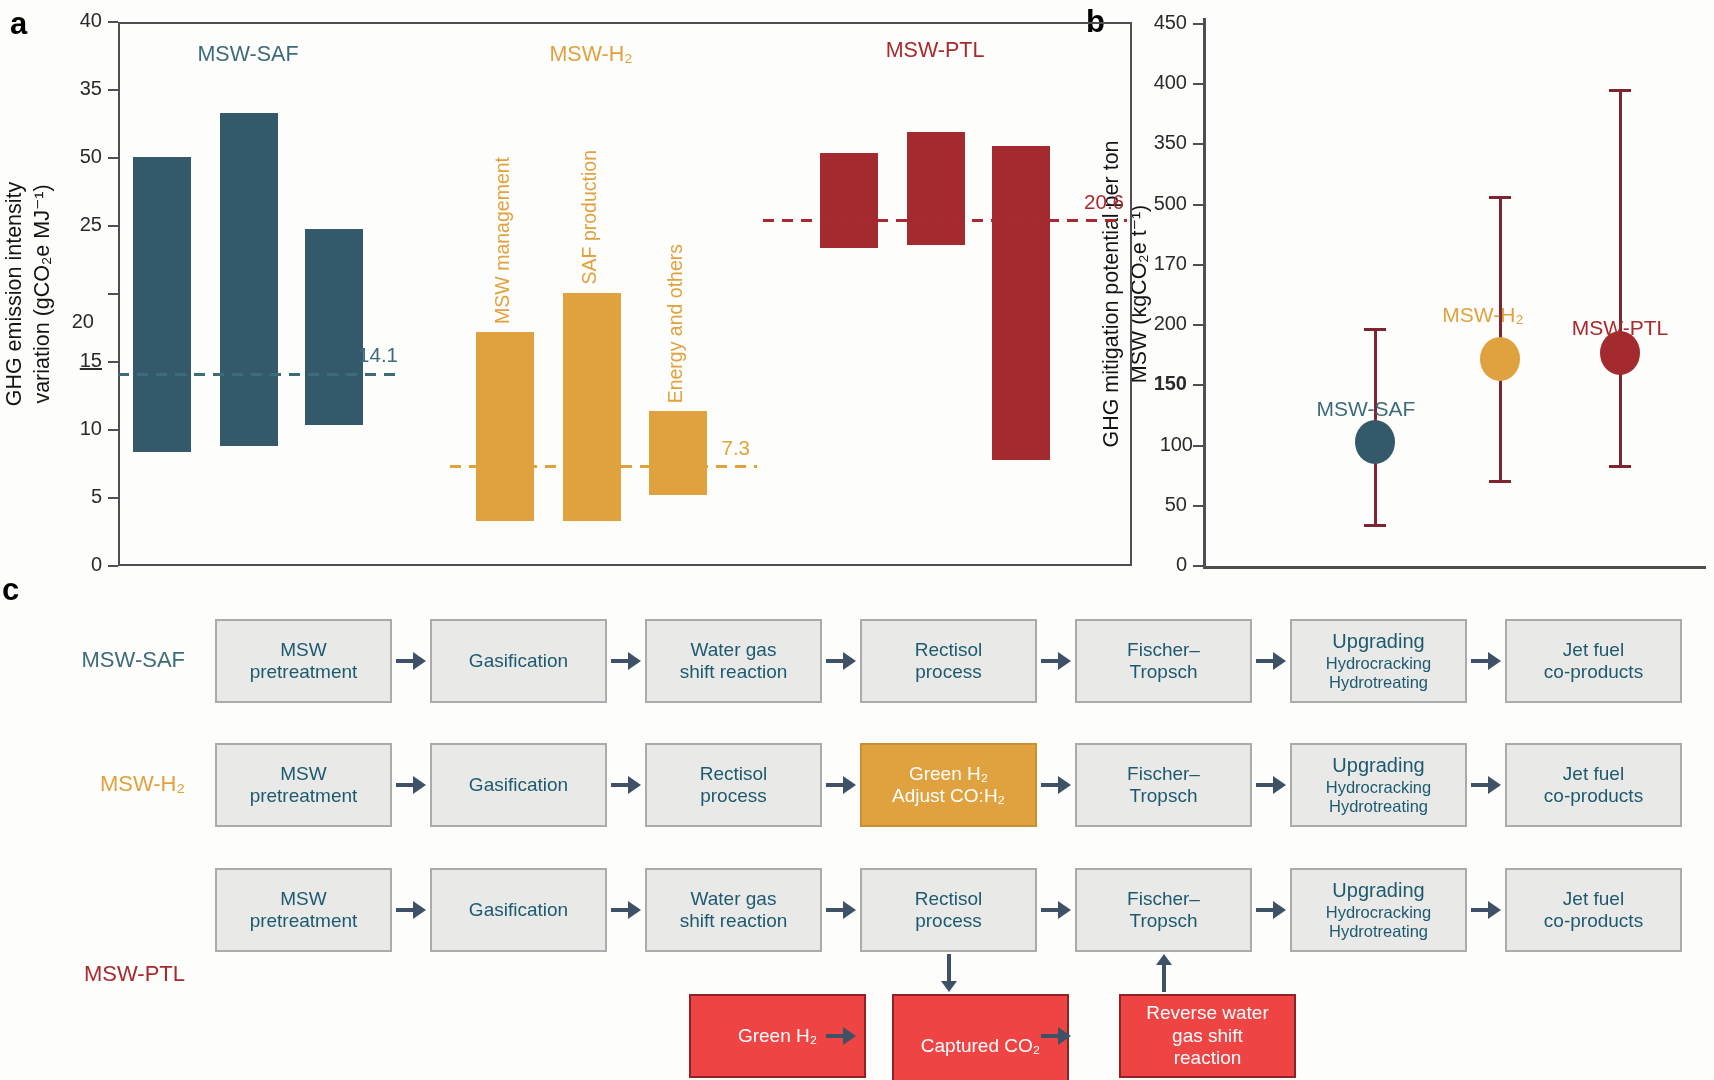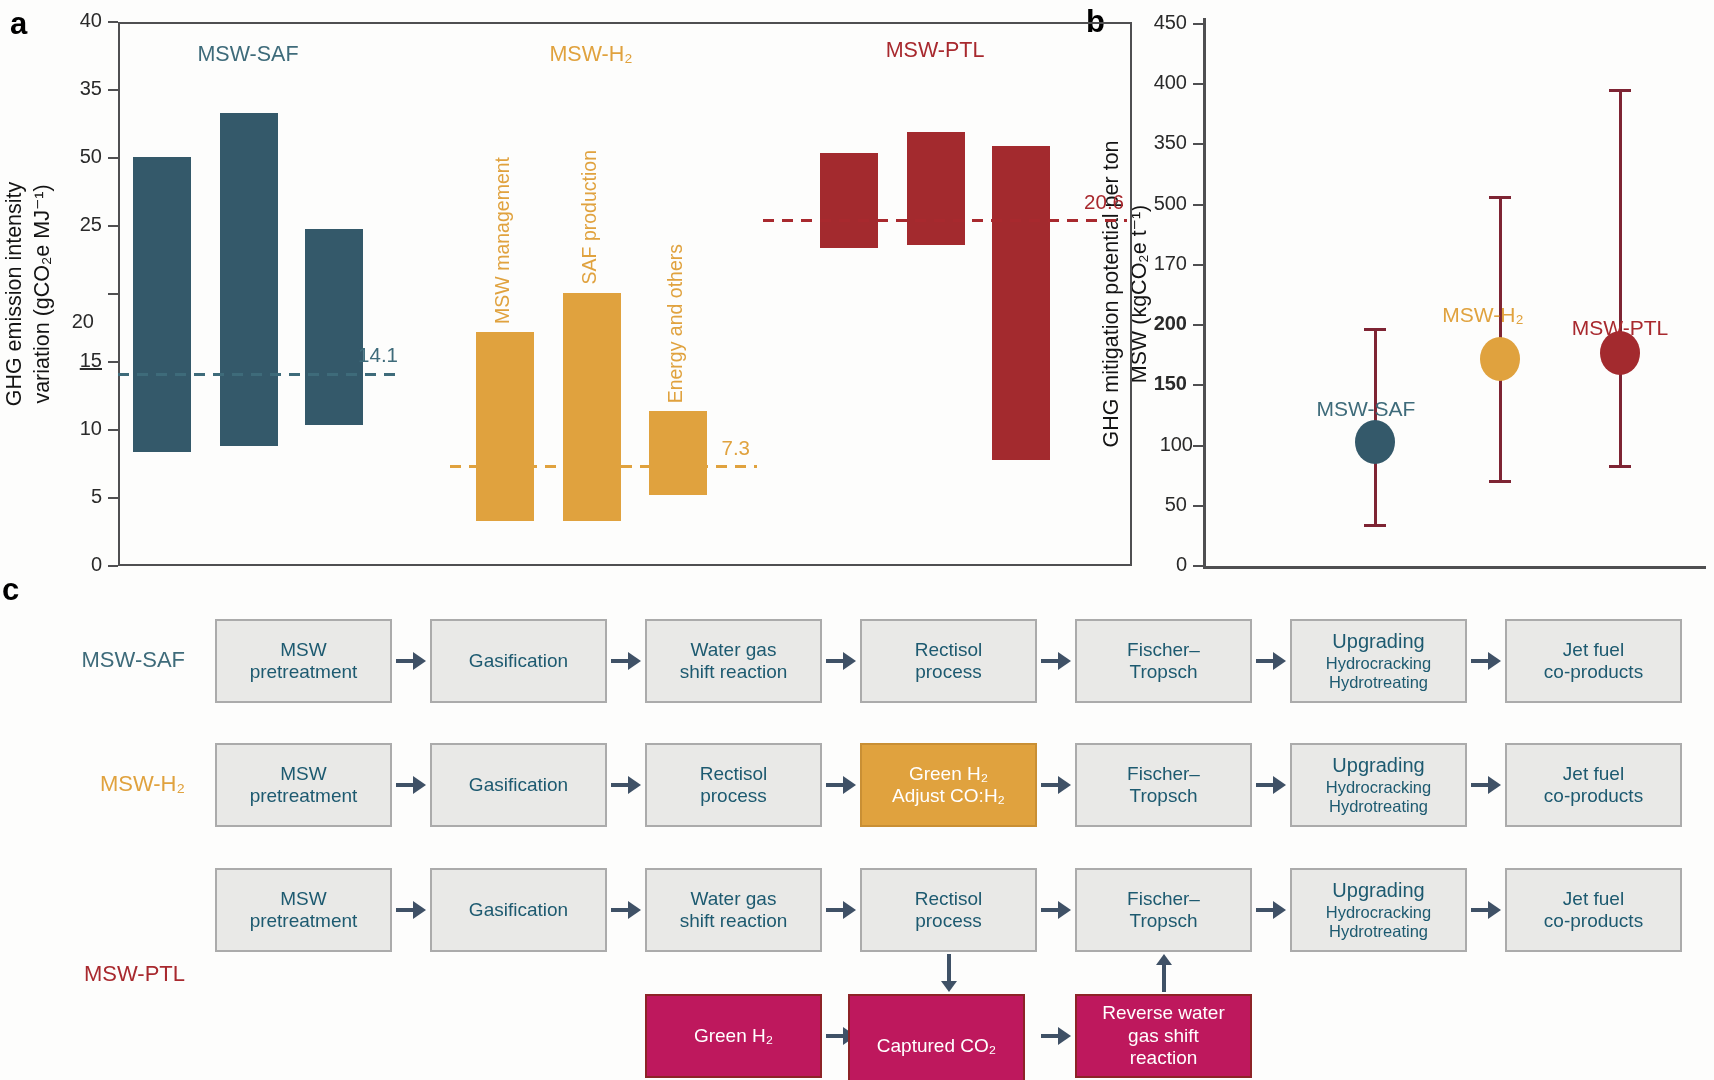--- a/index.html
+++ b/index.html
@@ -27,21 +27,21 @@
   .ptlab{font-size:21px;text-align:center;white-space:nowrap;}
   .rowlab{font-size:22px;text-align:right;white-space:nowrap;}
   .pbox{
     box-sizing:border-box;border:2px solid #ababab;background:#e9e9e7;
     display:flex;flex-direction:column;align-items:center;justify-content:center;
     text-align:center;color:#1d5a70;font-size:19px;line-height:1.18;
     white-space:pre-line;
   }
   .pbox .sub{font-size:16.5px;line-height:1.15;white-space:pre-line;color:#1d5a70;}
   .pbox.orange{background:#e0a23e;border-color:#c98f34;color:#ffffff;}
-  .pbox.red{background:#be185d;border-color:#8d2327;color:#ffffff;}
+  .pbox.red{background:#ef4444;border-color:#8d2327;color:#ffffff;margin-left:44px;}
 </style>
 </head>
 <body>
 
 <div id="fig">
   <div class="abs plabel" style="left:10px;top:6px;">a</div>
   <div class="abs plabel" style="left:1086px;top:4px;">b</div>
   <div class="abs plabel" style="left:2px;top:572px;">c</div>
 
   <div class="abs ytitle" style="left:28px;top:294px;">
@@ -101,21 +101,21 @@
       <div class="abs" style="left: 1203px; top: 566px; width: 503px; height: 2.5px; background: rgb(79, 79, 81);"></div>
       <div class="abs" style="left: 1193px; top: 565px; width: 10px; height: 2px; background: rgb(79, 79, 81);"></div>
       <div class="abs btick" style="left: 1137px; top: 553px; width: 50px;">0</div>
       <div class="abs" style="left: 1193px; top: 504.778px; width: 10px; height: 2px; background: rgb(79, 79, 81);"></div>
       <div class="abs btick" style="left: 1137px; top: 492.778px; width: 50px;">50</div>
       <div class="abs" style="left: 1193px; top: 444.556px; width: 10px; height: 2px; background: rgb(79, 79, 81);"></div>
       <div class="abs btick" style="left: 1143px; top: 432.556px; width: 50px;">100</div>
       <div class="abs" style="left: 1193px; top: 384.333px; width: 10px; height: 2px; background: rgb(79, 79, 81);"></div>
       <div class="abs btick" style="left: 1137px; top: 372.333px; width: 50px; font-weight: bold;">150</div>
       <div class="abs" style="left: 1193px; top: 324.111px; width: 10px; height: 2px; background: rgb(79, 79, 81);"></div>
-      <div class="abs btick" style="left: 1137px; top: 312.111px; width: 50px; font-weight: bold;">200</div>
+      <div class="abs btick" style="left: 1137px; top: 312.111px; width: 50px;">200</div>
       <div class="abs" style="left: 1193px; top: 263.889px; width: 10px; height: 2px; background: rgb(79, 79, 81);"></div>
       <div class="abs btick" style="left: 1137px; top: 251.889px; width: 50px;">170</div>
       <div class="abs" style="left: 1193px; top: 203.667px; width: 10px; height: 2px; background: rgb(79, 79, 81);"></div>
       <div class="abs btick" style="left: 1137px; top: 191.667px; width: 50px;">500</div>
       <div class="abs" style="left: 1193px; top: 143.444px; width: 10px; height: 2px; background: rgb(79, 79, 81);"></div>
       <div class="abs btick" style="left: 1137px; top: 131.444px; width: 50px;">350</div>
       <div class="abs" style="left: 1193px; top: 83.2222px; width: 10px; height: 2px; background: rgb(79, 79, 81);"></div>
       <div class="abs btick" style="left: 1137px; top: 71.2222px; width: 50px;">400</div>
       <div class="abs" style="left: 1193px; top: 23px; width: 10px; height: 2px; background: rgb(79, 79, 81);"></div>
       <div class="abs btick" style="left: 1137px; top: 11px; width: 50px;">450</div>

